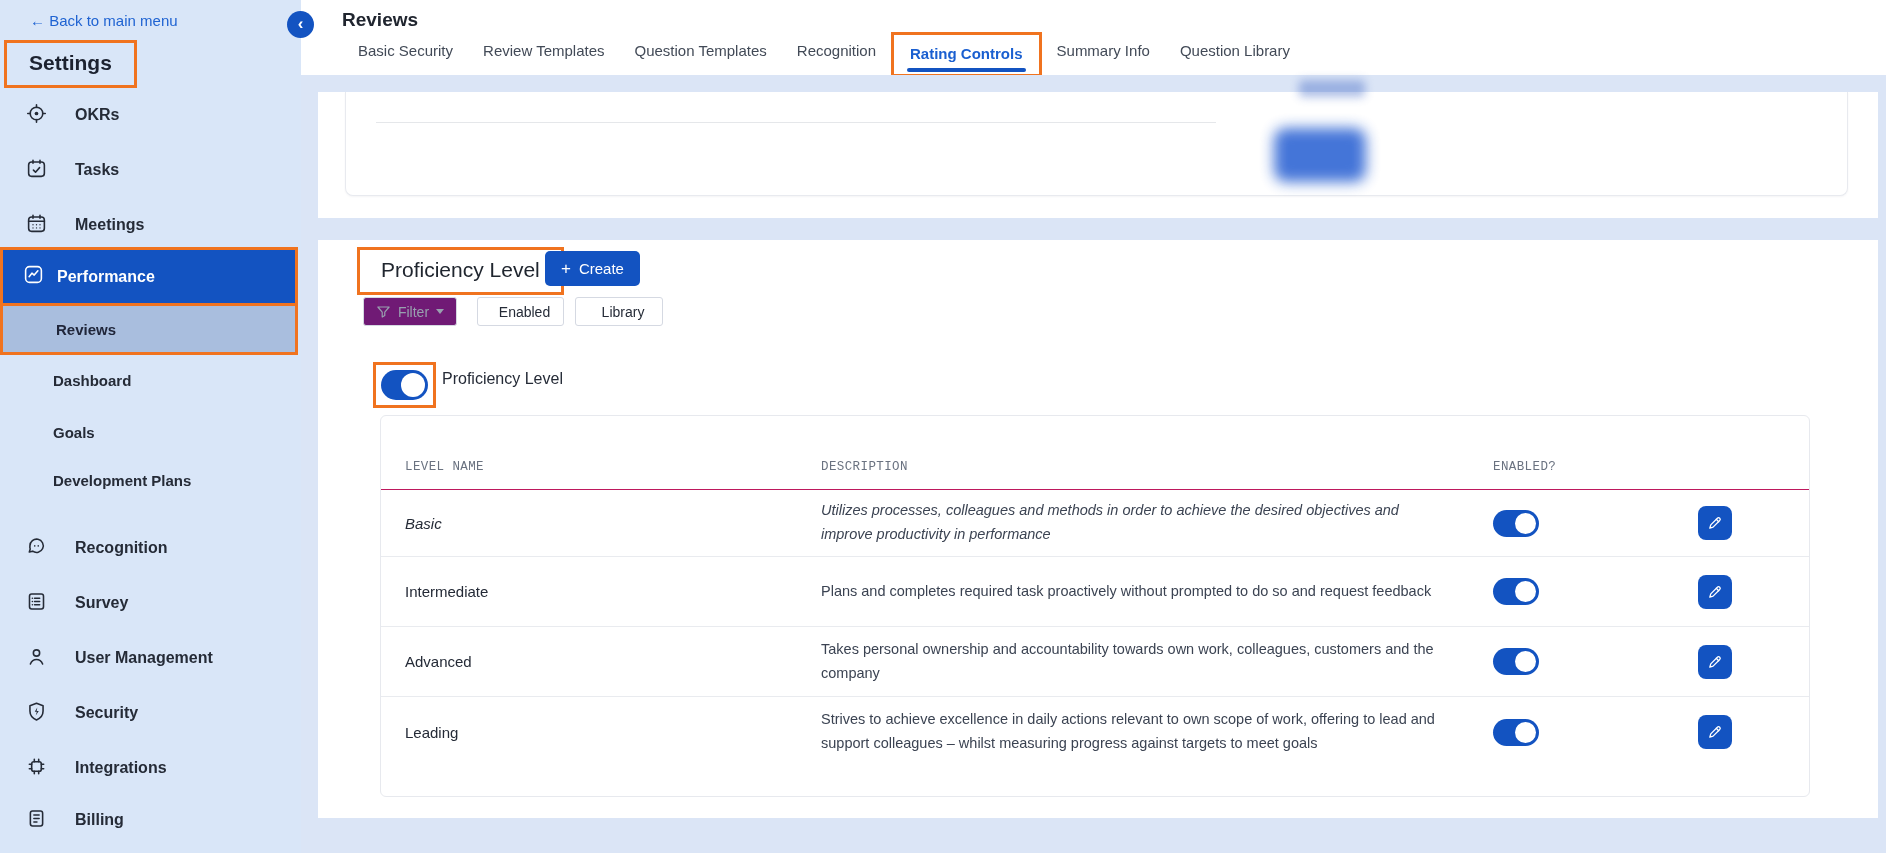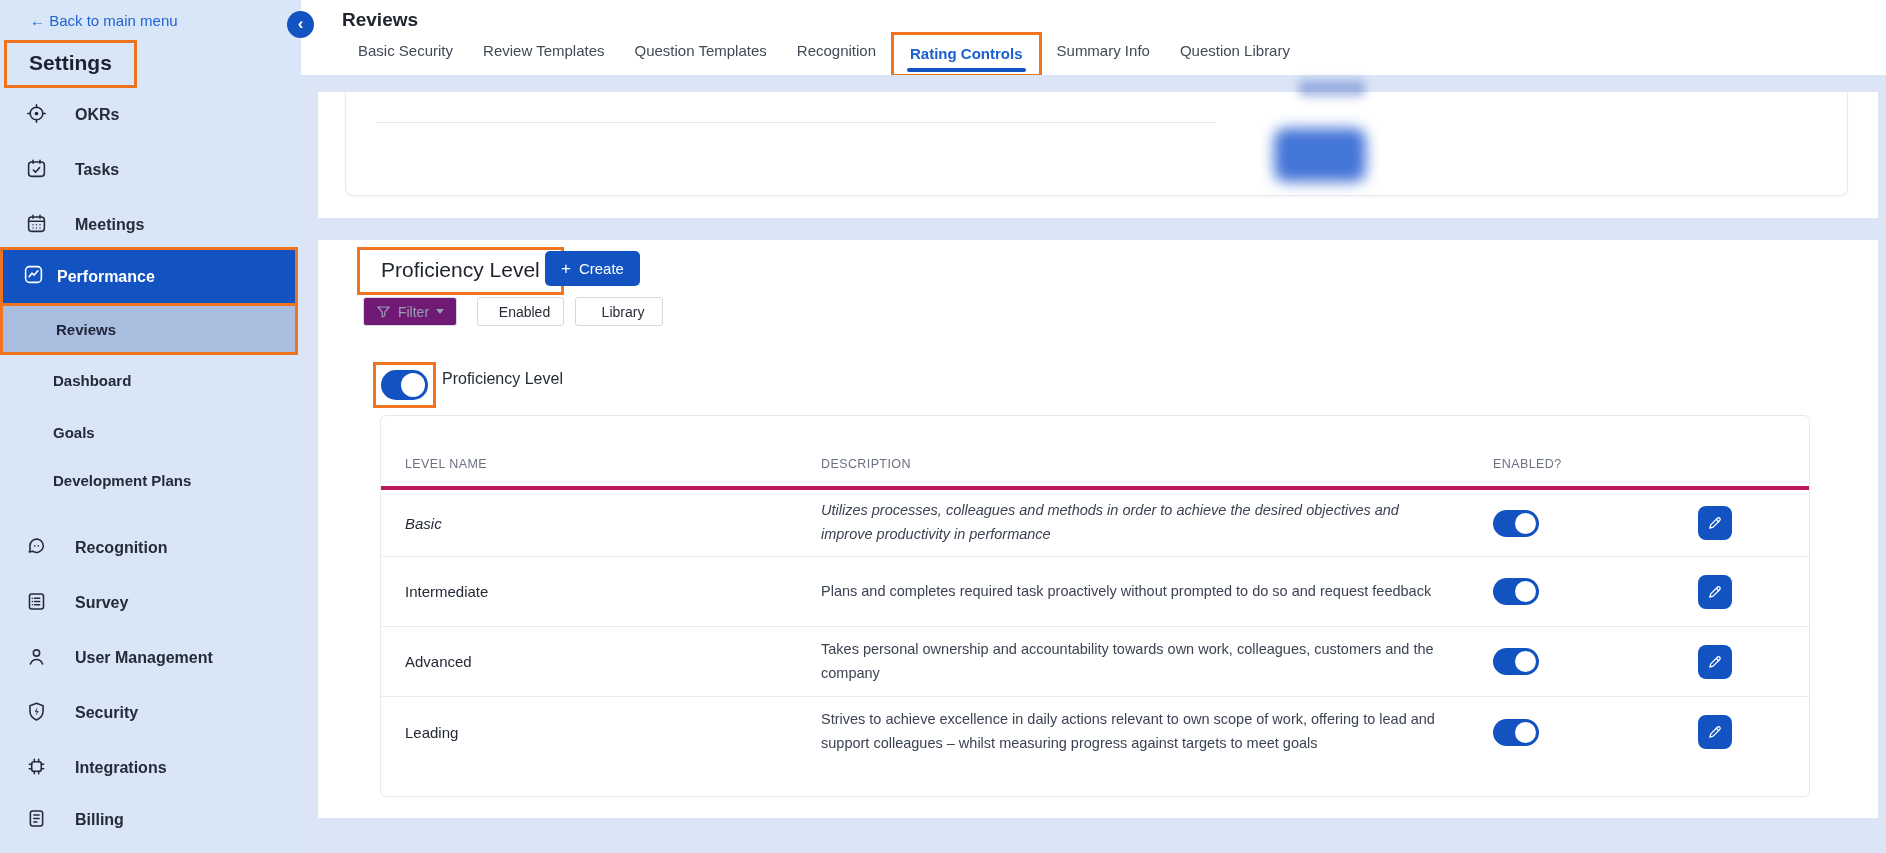--- a/index.html
+++ b/index.html
@@ -54,21 +54,21 @@
 
   .toggle-box { position:absolute; left:55px; top:122px; border:3px solid #f0731f; padding:5px; }
   .switch { position:relative; background:#1353c1; border-radius:20px; cursor:pointer; }
   .switch.big { width:47px; height:30px; }
   .switch.big::after { content:""; position:absolute; right:3px; top:3px; width:24px; height:24px; border-radius:50%; background:#fff; }
   .switch.small { width:46px; height:27px; }
   .switch.small::after { content:""; position:absolute; right:3px; top:3px; width:21px; height:21px; border-radius:50%; background:#fff; }
   .toggle-label { position:absolute; left:124px; top:130px; font-size:16px; color:#252b37; }
 
   .table-card { position:absolute; left:62px; top:175px; width:1430px; height:382px; border:1px solid #e7e9ee; border-radius:6px; background:#fff; overflow:hidden; }
-  .t-header { display:grid; grid-template-columns:416px 672px 205px 1fr; height:74px; align-items:end; padding:0 24px 15px; border-bottom:4px solid #be185d; }
+  .t-header { display:grid; grid-template-columns:416px 672px 205px 1fr; height:74px; align-items:end; padding:0 24px 15px; border-bottom:1px solid #be185d;font-family:Liberation Mono, monospace; }
   .t-header .th { font-size:12.5px; letter-spacing:.4px; color:#6a7280; font-weight:400; }
   .t-row { display:grid; grid-template-columns:416px 672px 205px 1fr; align-items:center; padding:0 24px; border-bottom:1px solid #e9ebef; }
   .t-row:nth-child(2) { height:67px;font-style:italic; }
   .t-row { height:70px; }
   .t-row.last { border-bottom:none; }
   .cell-name { font-size:15px; color:#242a36; }
   .cell-desc { font-size:14.5px; color:#3b4352; line-height:1.65; padding-right:40px; }
   .edit-btn { width:34px; height:34px; border:none; border-radius:8px; background:#1353c1; display:flex; align-items:center; justify-content:center; cursor:pointer; }
 </style>
 </head>

